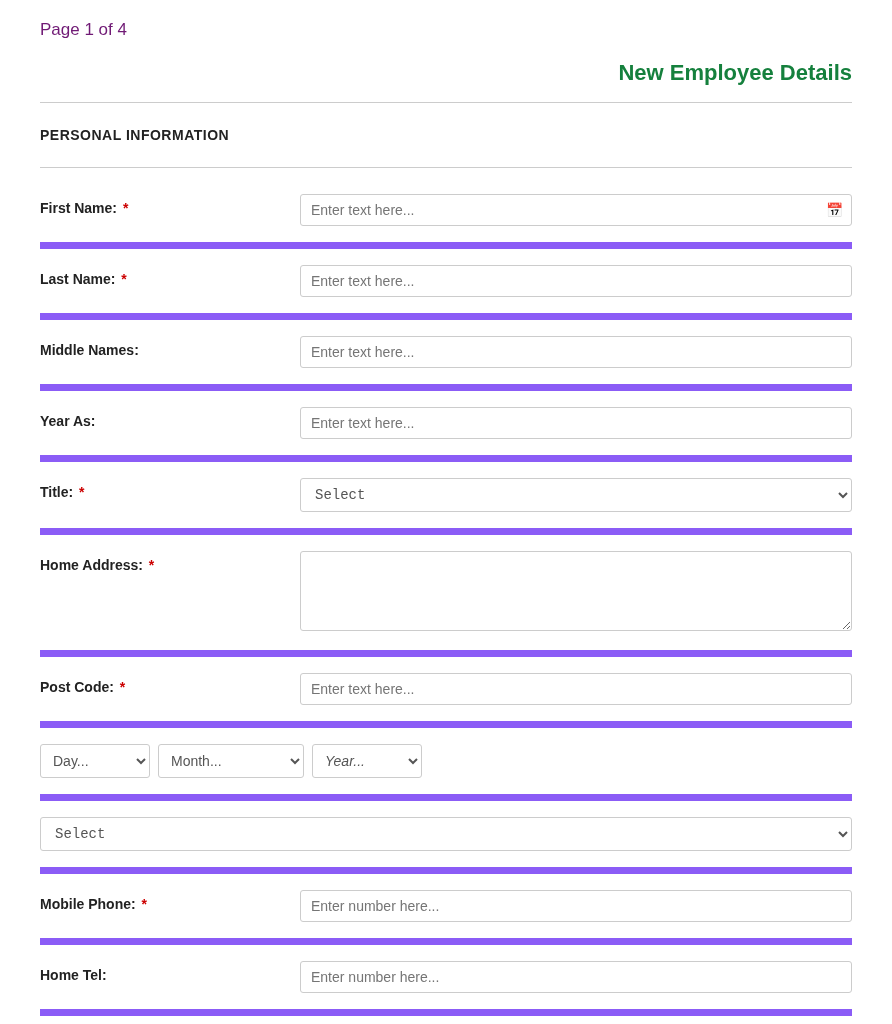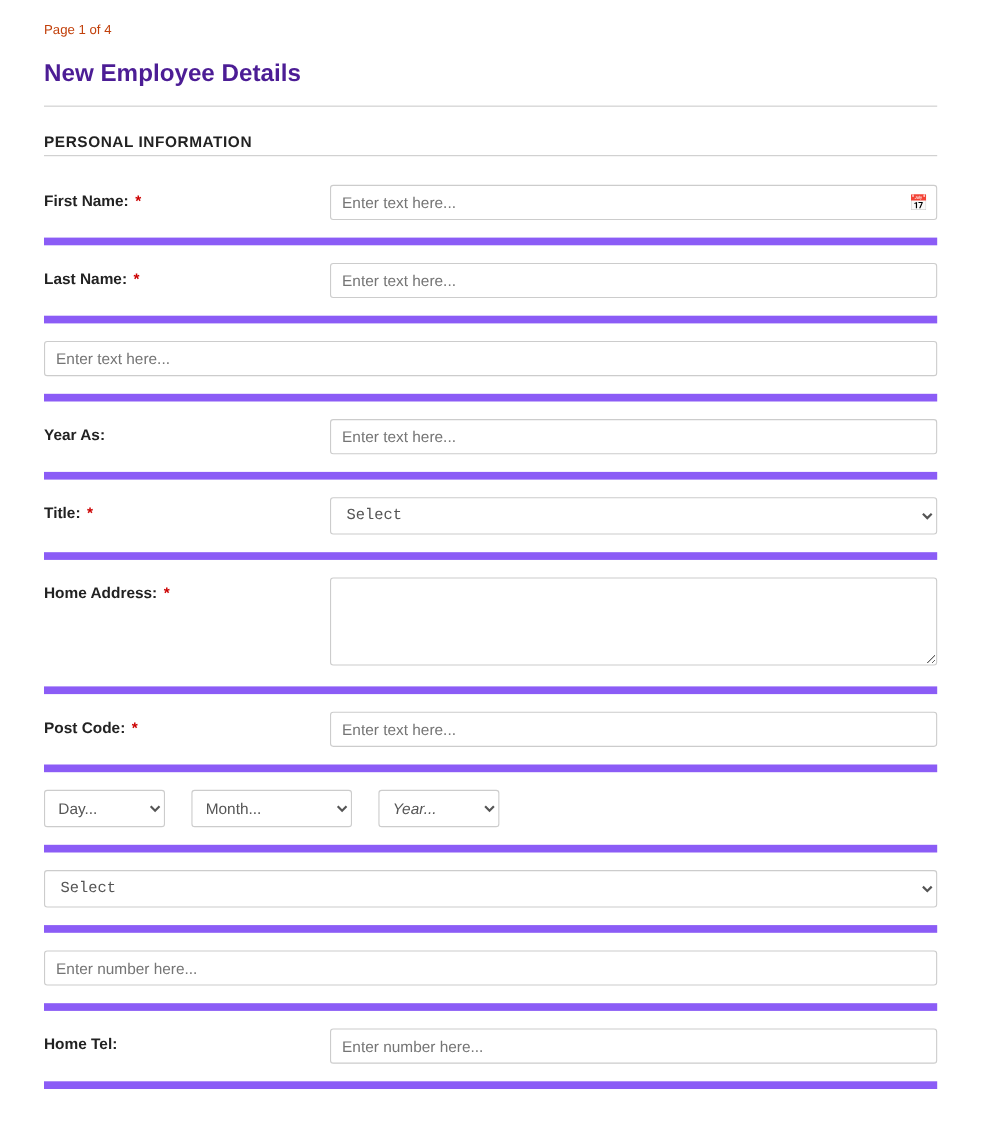--- a/index.html
+++ b/index.html
@@ -16,44 +16,44 @@
     }
 
     .page-container {
       max-width: 892px;
       margin: 0 auto;
       padding: 20px 40px 40px 40px;
       background: #fff;
     }
 
     .page-indicator {
-      font-size: 12px;
-      color: #c2410c;
+      font-size: 17px;
+      color: #701a75;
       margin-bottom: 20px;
     }
 
     .form-title {
-      text-align: left;
-      color: #4c1d95;
+      text-align: right;
+      color: #15803d;
       font-size: 22px;
       font-weight: bold;
       margin-bottom: 16px;
     }
 
     .title-divider {
       border: none;
       border-top: 1px solid #ccc;
       margin-bottom: 24px;
     }
 
     .section-title {
       font-size: 14px;
       font-weight: bold;
       color: #222;
-      margin-bottom: 4px;
+      margin-bottom: 24px;
       letter-spacing: 0.5px;
     }
 
     .section-divider {
       border: none;
       border-top: 1px solid #ccc;
       margin-bottom: 0;
     }
 
     .form-row {
@@ -114,21 +114,21 @@
       color: #555;
       background: #fff;
       appearance: auto;
       outline: none;
       cursor: pointer;
       font-family: Liberation Mono, monospace;
     }
 
     .dob-row {
       display: flex;
-      gap: 24px;
+      gap: 8px;
       align-items: flex-end;
     }
 
     .dob-select {
       padding: 7px 8px;
       border: 1px solid #ccc;
       border-radius: 3px;
       font-size: 14px;
       color: #555;
       background: #fff;
@@ -198,20 +198,23 @@
   <div class="form-row">
     <div class="form-label">
       <span>Last Name:</span><span class="required-star"> *</span>
     </div>
     <div class="form-field">
       <input type="text" class="form-input" placeholder="Enter text here..." style="">
     </div>
   </div>
 
   <div class="form-row">
+    <div class="form-label">
+      <span>Middle Names:</span>
+    </div>
     <div class="form-field">
       <input type="text" class="form-input" placeholder="Enter text here..." style="">
     </div>
   </div>
 
   <div class="form-row">
     <div class="form-label">
       <span>Year As:</span>
     </div>
     <div class="form-field">
@@ -289,20 +292,23 @@
         <option value="">Select</option>
         <option value="Male">Male</option>
         <option value="Female">Female</option>
         <option value="Non-binary">Non-binary</option>
         <option value="Prefer not to say">Prefer not to say</option>
       </select>
     </div>
   </div>
 
   <div class="form-row">
+    <div class="form-label">
+      <span>Mobile Phone:</span><span class="required-star"> *</span>
+    </div>
     <div class="form-field">
       <input type="tel" class="form-input" placeholder="Enter number here..." style="">
     </div>
   </div>
 
   <div class="form-row">
     <div class="form-label">
       <span>Home Tel:</span>
     </div>
     <div class="form-field">

